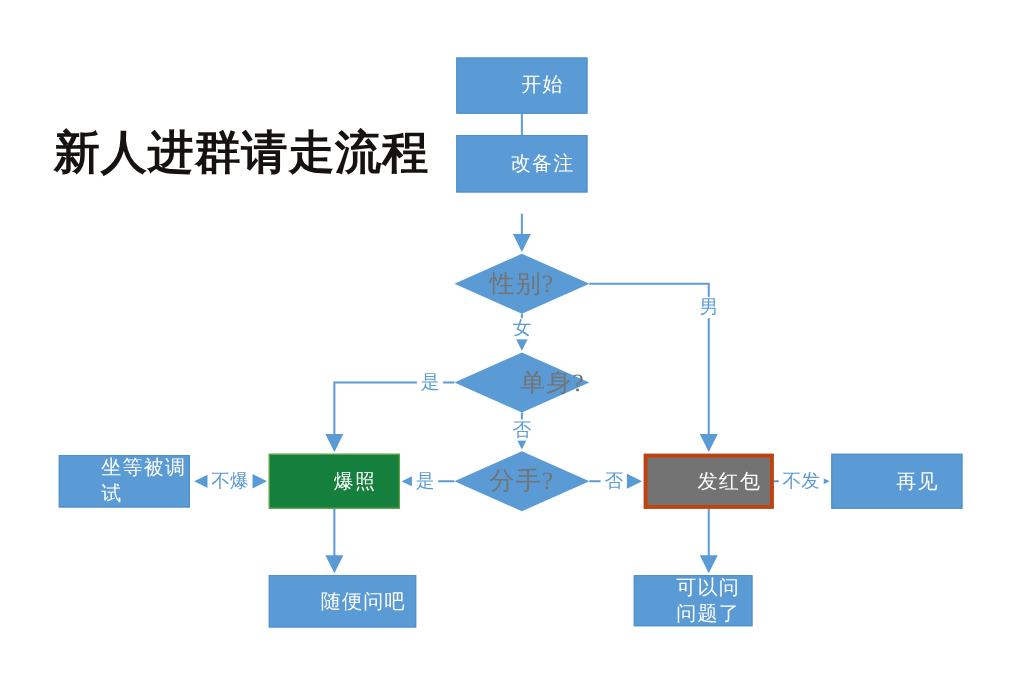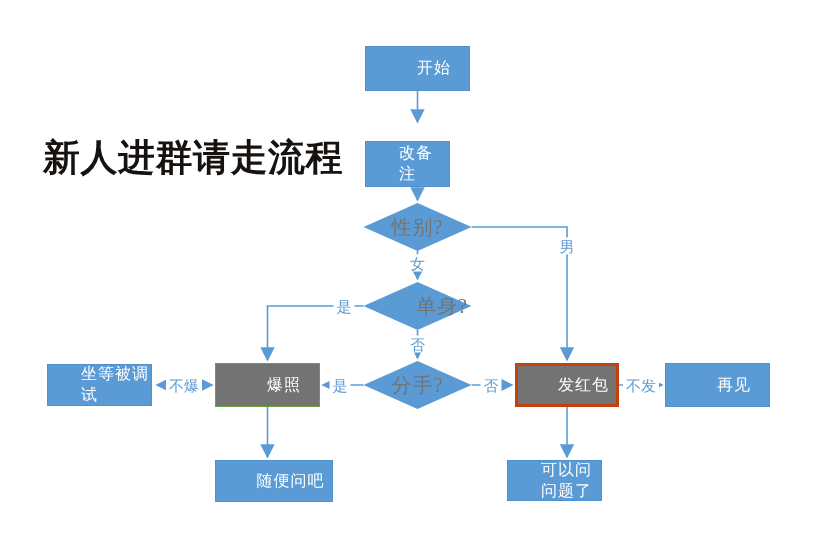--- a/index.html
+++ b/index.html
@@ -3,28 +3,28 @@
 <meta charset="utf-8">
 <style>
   html,body{margin:0;padding:0;background:#ffffff;}
   #stage{
     position:relative;width:815px;height:549px;background:#ffffff;overflow:hidden;
     font-family:"Liberation Sans","DejaVu Sans",sans-serif;
   }
   #flow-svg{position:absolute;left:0;top:0;width:815px;height:549px;}
   .title{
     position:absolute;left:43px;top:97px;width:300px;
-    font-size:37px;font-weight:bold;color:#151210;letter-spacing:0.5px;white-space:nowrap;margin-top:36px;
+    font-size:37px;font-weight:bold;color:#151210;letter-spacing:0.5px;white-space:nowrap;
   }
   .node{
     position:absolute;display:flex;align-items:center;justify-content:center;
     color:#ffffff;font-size:16px;letter-spacing:1px;box-sizing:border-box;padding-left:33px;
   }
   .node.blue{background:#5b9bd5;border:1px solid #4f91cd;}
-  .node.green{background:#737373;border:1px solid #66a23f;}
+  .node.green{background:#15803d;border:1px solid #66a23f;}
   .node.orange{background:#737373;border:3px solid #c2410c;}
   .diamond-label{
     position:absolute;transform:translate(-50%,-50%);
     color:#737373;font-size:20px;letter-spacing:1px;white-space:nowrap;font-family:Liberation Serif, serif;
   }
   .edge-label{
     position:absolute;transform:translate(-50%,-50%);
     background:#ffffff;color:#5b9bd5;font-size:15px;line-height:15px;
     padding:1px 3px;white-space:nowrap;
   }
@@ -60,21 +60,21 @@
       <polygon points="363.5,306 417.5,282 471.5,306 417.5,330"></polygon>
       <polygon points="363.5,385 417.5,361 471.5,385 417.5,409"></polygon>
     </g>
   </svg>
 
   <div class="title">新人进群请走流程</div>
 
   <div class="node blue" style="left:365px;top:46px;width:105px;height:45px;">
       <span>开始</span>
     </div>
-  <div class="node blue" style="left:365px;top:141px;width:85px;height:46px;align-items:center;">
+  <div class="node blue" style="left:365px;top:108px;width:105px;height:46px;align-items:center;">
       <span>改备注</span>
     </div>
   <div class="node green" style="left:215px;top:363px;width:105px;height:44px;">
       <span>爆照</span>
     </div>
   <div class="node orange" style="left:515px;top:363px;width:104px;height:44px;">
       <span>发红包</span>
     </div>
   <div class="node blue" style="left:47px;top:364px;width:105px;height:42px;">
       <span>坐等被调试</span>

